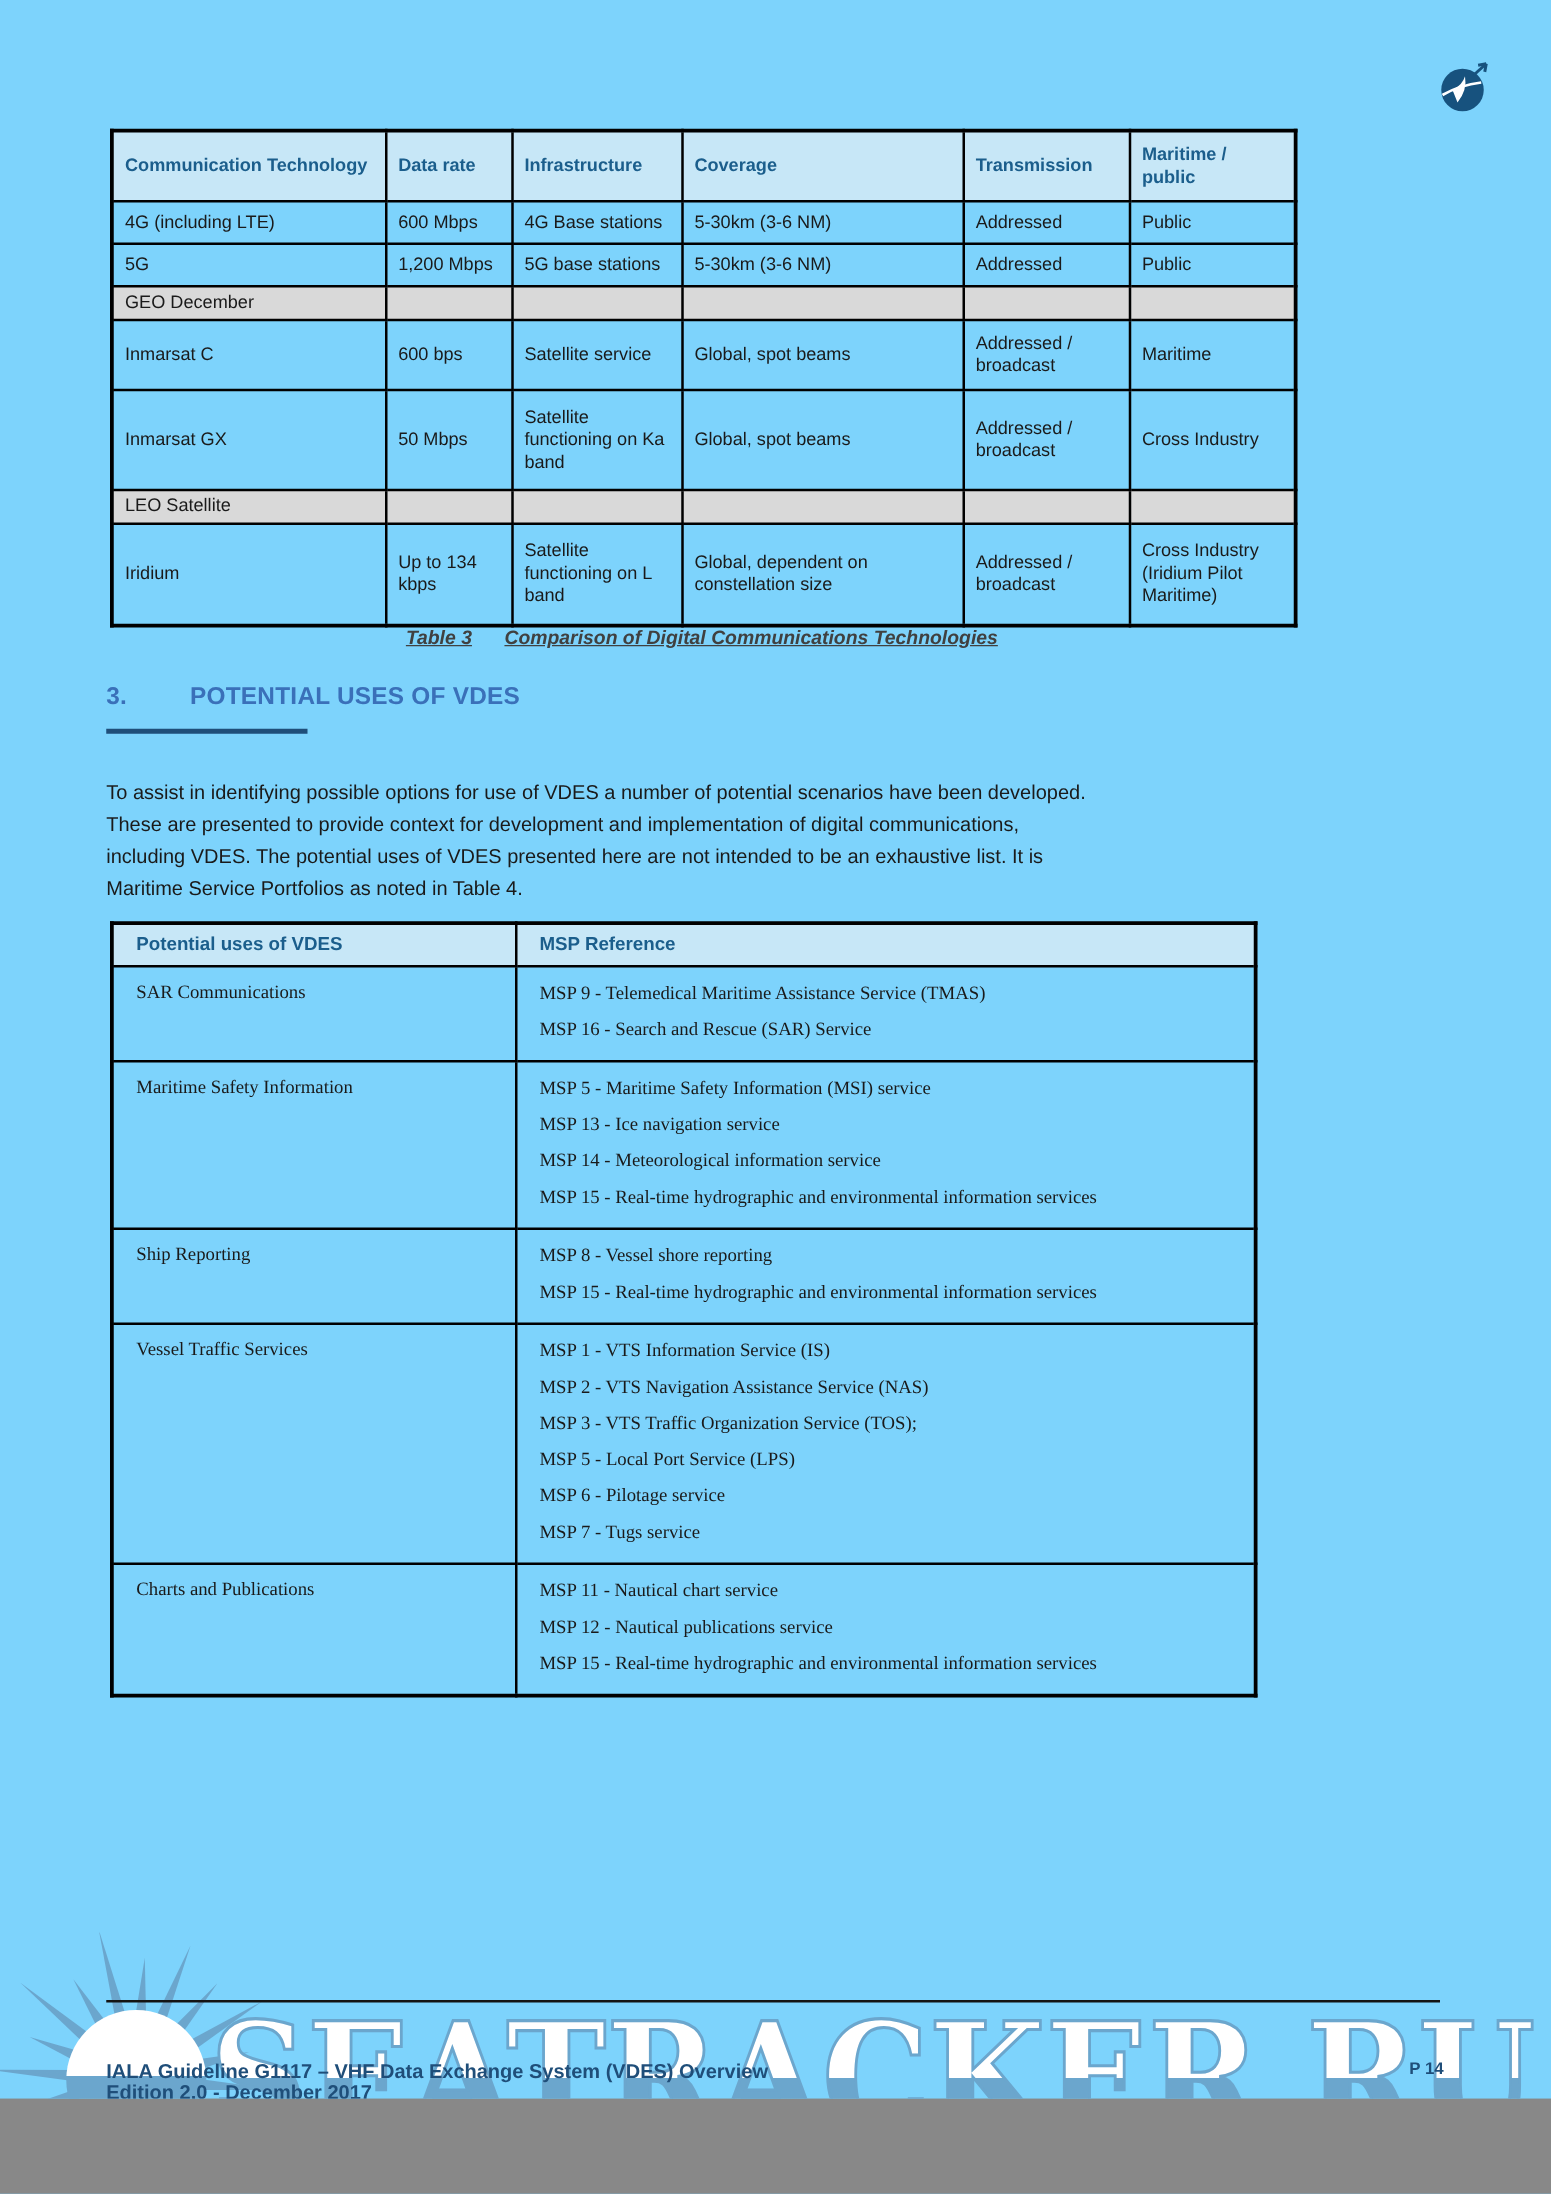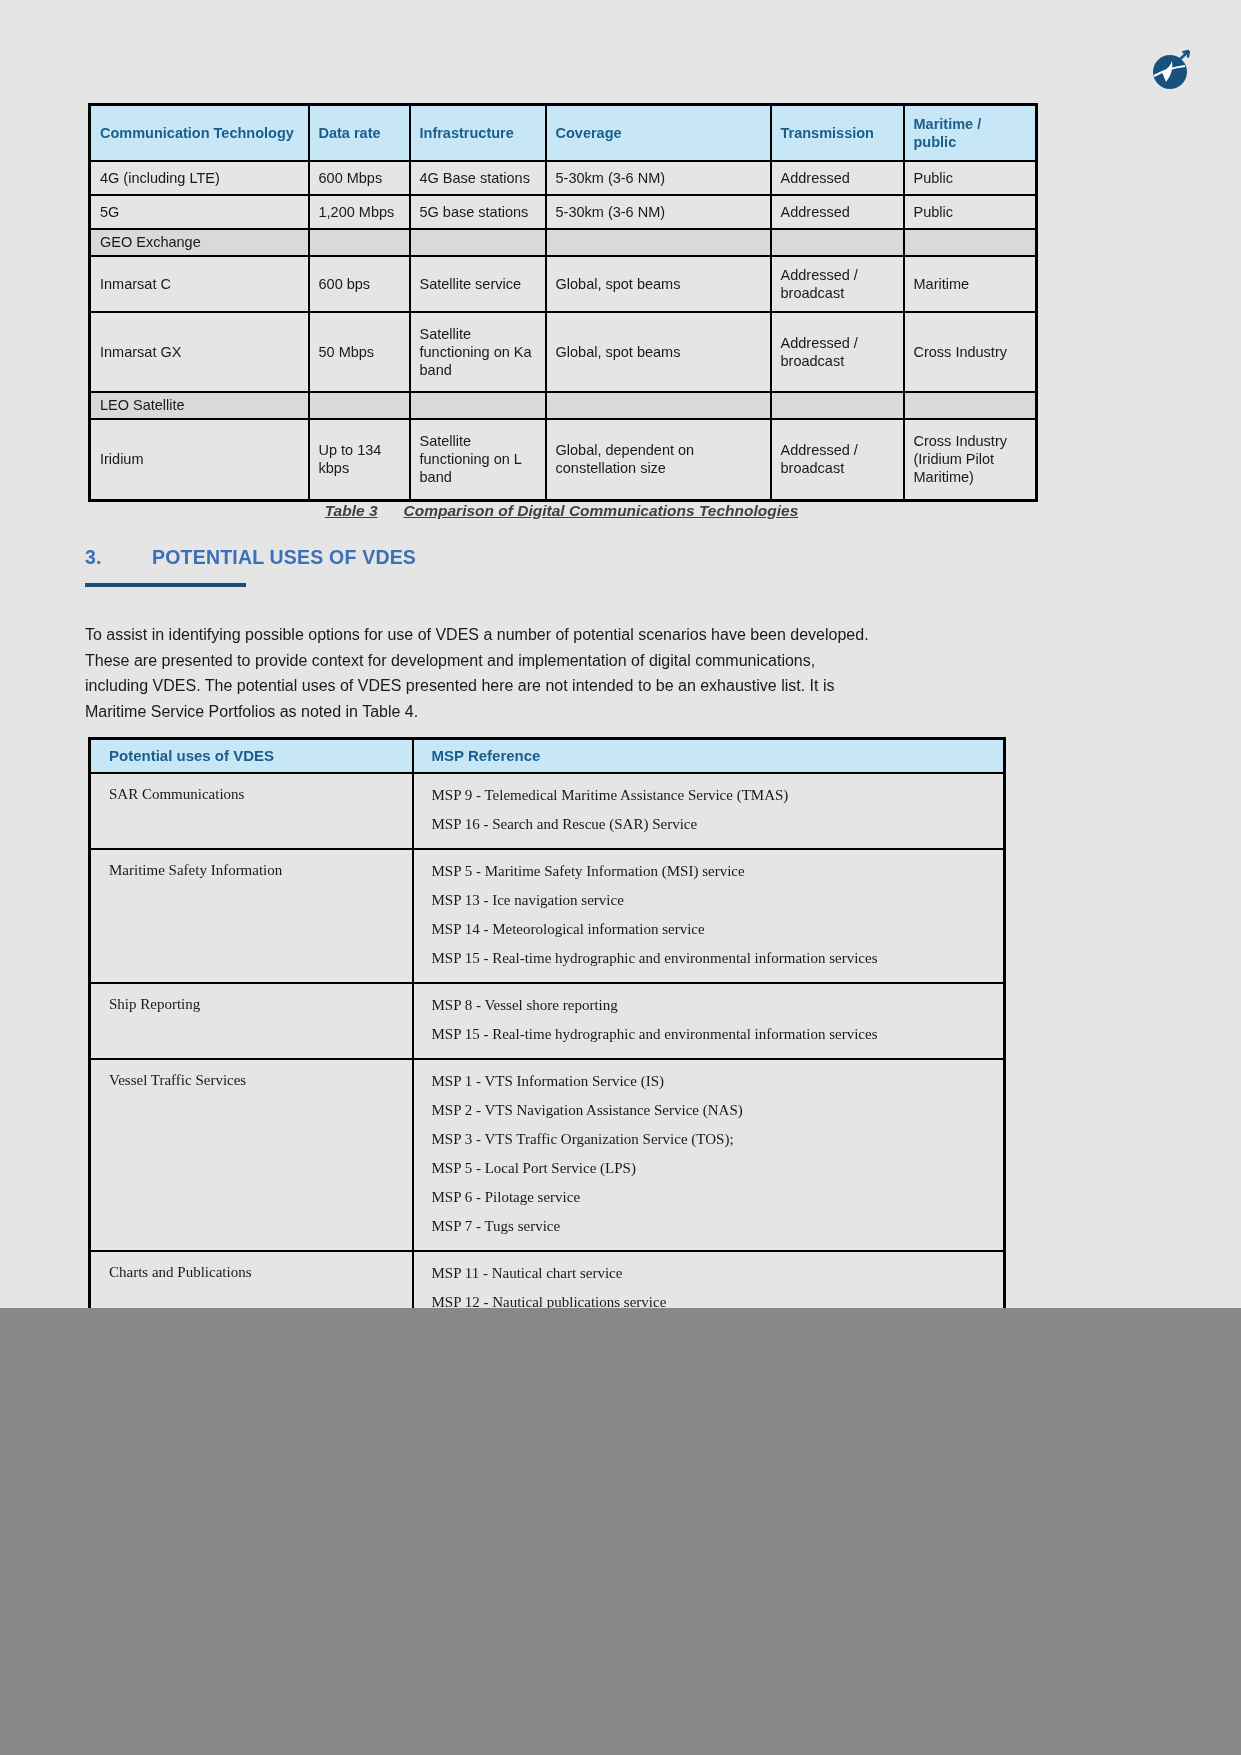--- a/index.html
+++ b/index.html
@@ -1,19 +1,19 @@
 <!DOCTYPE html>
 <html><head>
 <meta charset="utf-8">
 <style>
   * { margin:0; padding:0; box-sizing:border-box; }
   body { background:#888; font-family:"Liberation Sans", sans-serif; }
   .page {
-    position:relative; width:1241px; height:1308px; margin:0 auto;
-    background:#e5e5e5; overflow:hidden; color:#1a1a1a;
+    position:relative; width:1241px; height:1679px; margin:0 auto;
+    background:#7dd3fc; overflow:hidden; color:#1a1a1a;
   }
   
   .logo { position:absolute; left:1148px; top:46px; width:46px; height:46px; }
   
   table { border-collapse:collapse; table-layout:fixed; }
   .t1 { position:absolute; left:88px; top:103px; width:947px; border:3px solid #000; }
   .t1 th, .t1 td { border:2px solid #000; padding:3px 9px; font-size:14.5px; line-height:18px; vertical-align:middle; }
   .t1 thead th { background:#C7E7F7; color:#1B5E8C; font-weight:bold; text-align:left; height:56px; }
   .t1 tbody tr:nth-child(1){height:34px} .t1 tbody tr:nth-child(2){height:34px}
   .t1 tbody tr:nth-child(3){height:27px} .t1 tbody tr:nth-child(4){height:56px}
@@ -95,21 +95,21 @@
         </tr>
         <tr>
           <td>5G</td>
           <td>1,200 Mbps</td>
           <td>5G base stations</td>
           <td>5-30km (3-6 NM)</td>
           <td>Addressed</td>
           <td>Public</td>
         </tr>
         <tr class="band">
-          <td>GEO Exchange</td>
+          <td>GEO December</td>
           <td></td>
           <td></td>
           <td></td>
           <td></td>
           <td></td>
         </tr>
         <tr>
           <td>Inmarsat C</td>
           <td>600 bps</td>
           <td>Satellite service</td>

